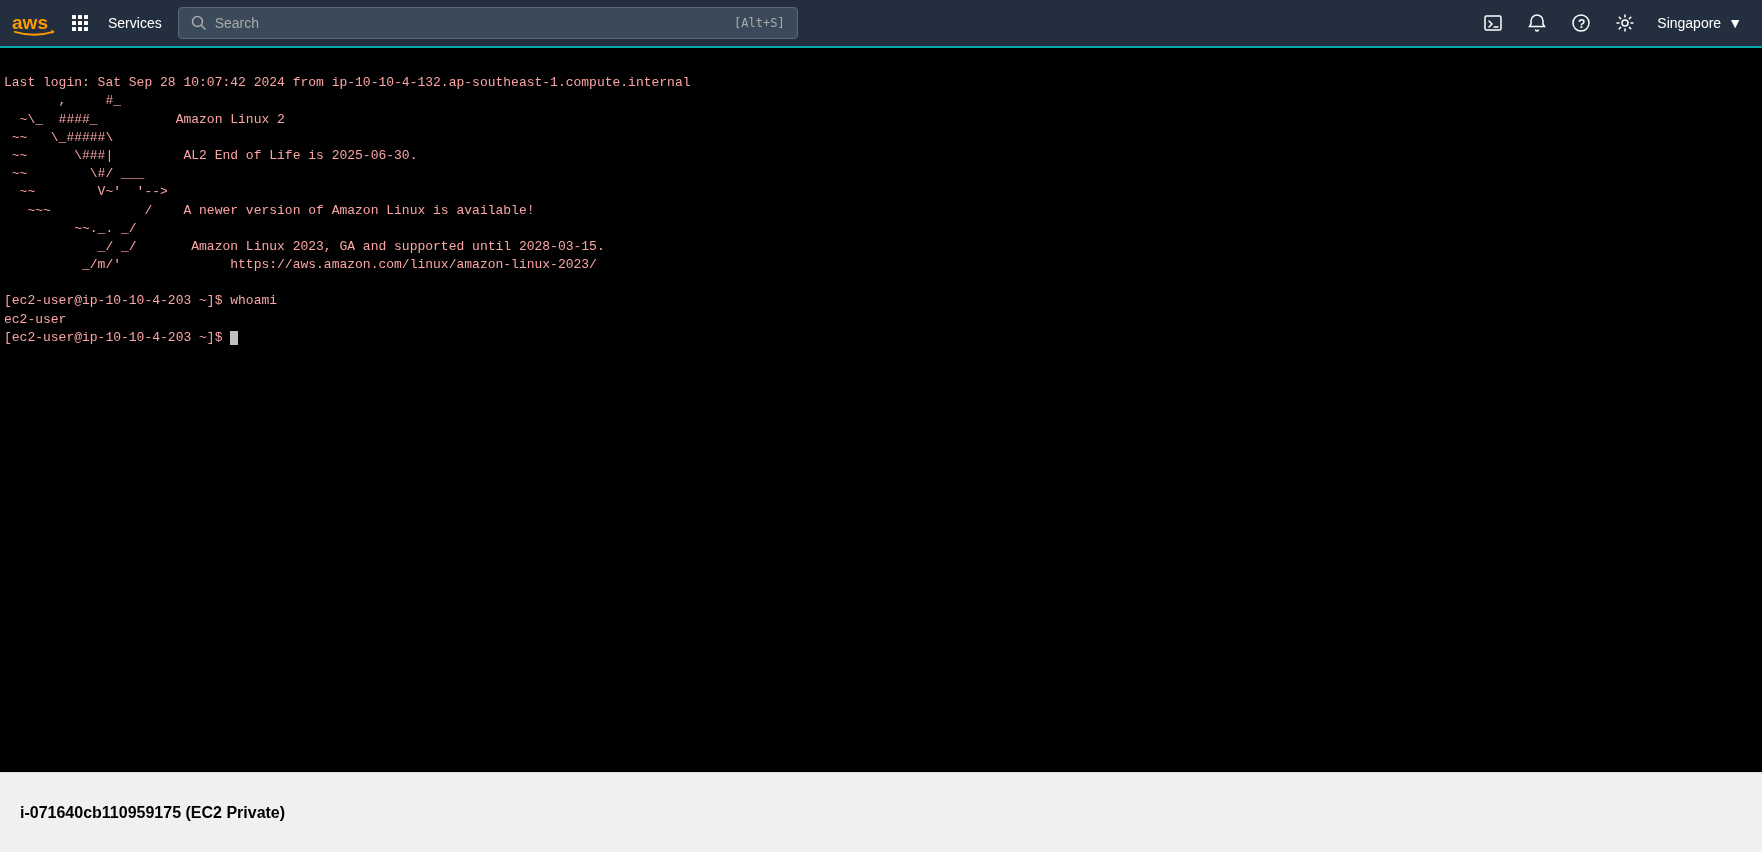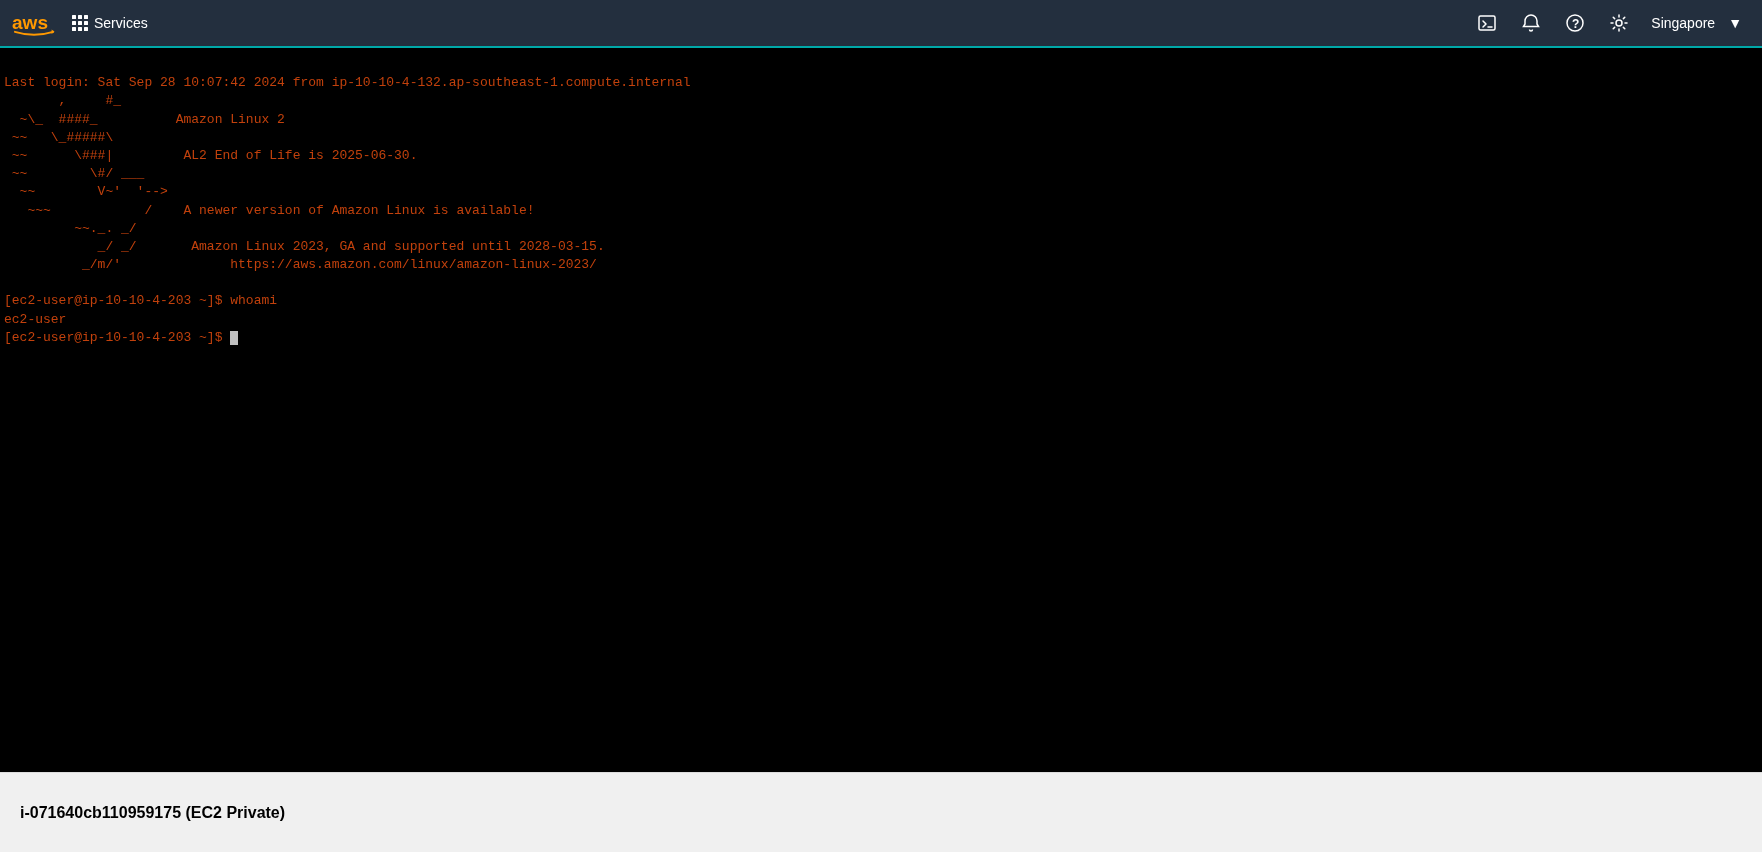--- a/index.html
+++ b/index.html
@@ -29,21 +29,21 @@
     }
 
     .aws-logo svg {
       width: 44px;
       height: 28px;
     }
 
     .services-btn {
       display: flex;
       align-items: center;
-      gap: 6px;
+      gap: 20px;
       color: #fff;
       font-size: 14px;
       background: transparent;
       border: none;
       cursor: pointer;
       padding: 4px 8px;
       height: 36px;
     }
 
     .services-btn .grid-icon {
@@ -121,39 +121,39 @@
 
     .region-btn {
       background: transparent;
       border: none;
       cursor: pointer;
       color: #fff;
       font-size: 14px;
       padding: 4px 8px;
       display: flex;
       align-items: center;
-      gap: 13px;
+      gap: 7px;
     }
 
     
     .terminal {
       width: 100%;
       height: calc(852px - 48px - 80px);
       background: #000;
       color: #00ff00;
       font-family: 'Courier New', Courier, monospace;
       font-size: 13px;
       padding: 8px 4px;
       overflow: hidden;
       white-space: pre;
       line-height: 1.4;
     }
 
     .terminal-text {
-      color: #c2410c;
+      color: #fca5a5;
     }
 
     .cursor {
       display: inline-block;
       width: 8px;
       height: 14px;
       background: #c0c0c0;
       vertical-align: text-bottom;
       animation: blink 1s step-end infinite;
     }
@@ -211,20 +211,28 @@
       <span></span>
         <span></span>
         <span></span>
       <span></span>
         <span></span>
         <span></span>
     </div>
     <span>Services</span>
   </button>
 
+  <div class="search-bar">
+    <svg class="search-icon-svg" width="16" height="16" viewBox="0 0 16 16" fill="none">
+      <circle cx="6.5" cy="6.5" r="5" stroke="#aaa" stroke-width="1.5"></circle>
+      <line x1="10.5" y1="10.5" x2="14" y2="14" stroke="#aaa" stroke-width="1.5" stroke-linecap="round"></line>
+    </svg>
+    <input type="text" placeholder="Search" style="">
+    <span class="search-shortcut">[Alt+S]</span>
+  </div>
 
   <div class="navbar-right">
 
     <button class="nav-icon-btn" title="CloudShell">
       <svg width="20" height="20" viewBox="0 0 20 20" fill="none">
         <rect x="2" y="3" width="16" height="14" rx="1.5" stroke="#fff" stroke-width="1.5"></rect>
         <polyline points="6,8 9,11 6,14" stroke="#fff" stroke-width="1.5" fill="none" stroke-linecap="round" stroke-linejoin="round"></polyline>
         <line x1="11" y1="14" x2="15" y2="14" stroke="#fff" stroke-width="1.5" stroke-linecap="round"></line>
       </svg>
     </button>

